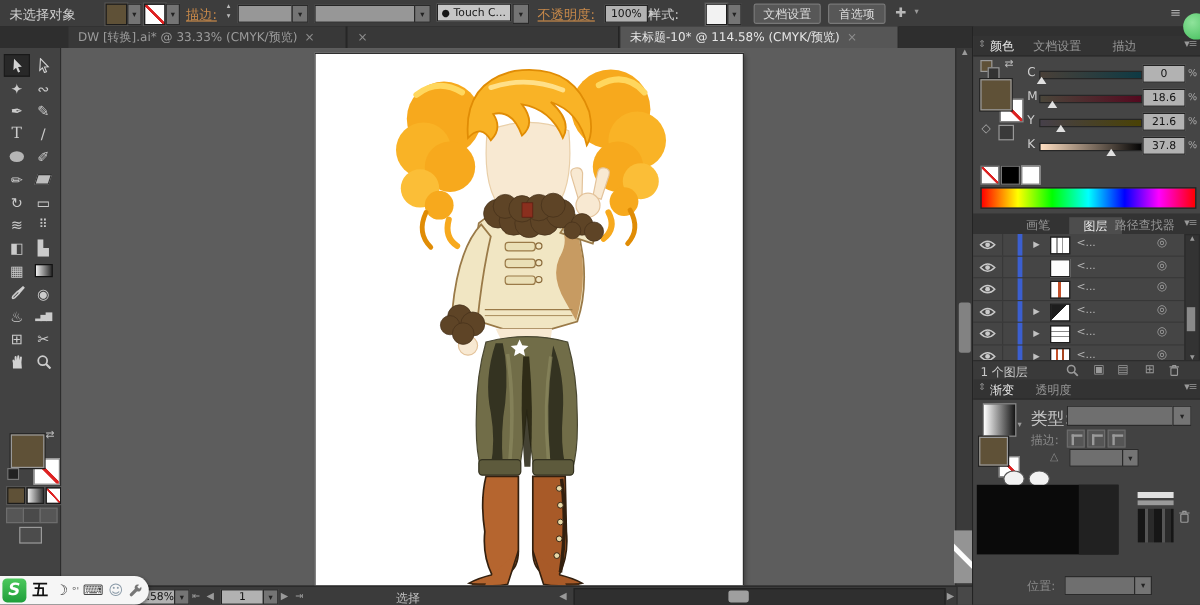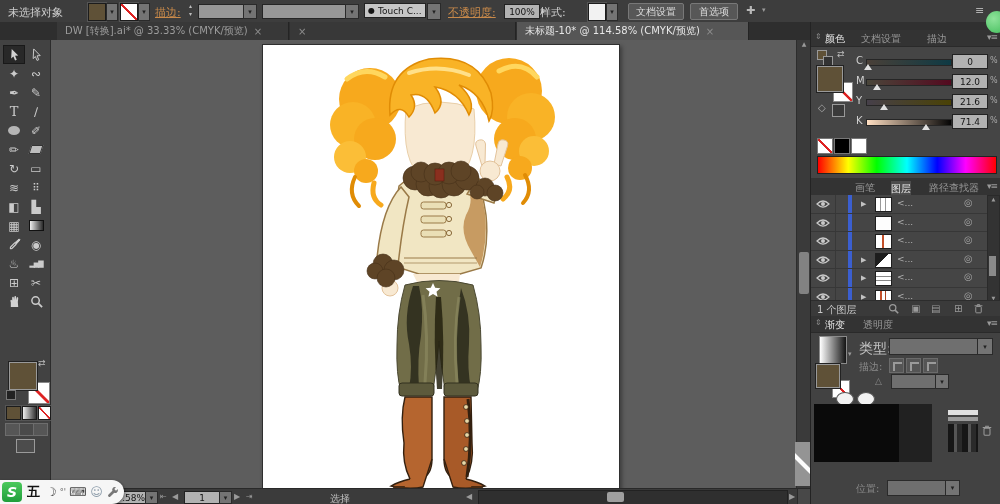--- a/index.html
+++ b/index.html
@@ -413,48 +413,48 @@
         <span class="chlabel">C</span>
         <div class="trk c"></div>
         <div class="sth" style="left:53px"></div>
         <div class="lfld chval">0</div>
         <span class="chpct">%</span>
       </div>
       <div class="ch" style="top:42px">
         <span class="chlabel">M</span>
         <div class="trk m"></div>
         <div class="sth" style="left:62px"></div>
-        <div class="lfld chval">12.0</div>
+        <div class="lfld chval">18.6</div>
         <span class="chpct">%</span>
       </div>
       <div class="ch" style="top:62px">
         <span class="chlabel">Y</span>
         <div class="trk y"></div>
         <div class="sth" style="left:69px"></div>
         <div class="lfld chval">21.6</div>
         <span class="chpct">%</span>
       </div>
       <div class="ch" style="top:82px">
         <span class="chlabel">K</span>
         <div class="trk k"></div>
         <div class="sth" style="left:111px"></div>
-        <div class="lfld chval">71.4</div>
+        <div class="lfld chval">37.8</div>
         <span class="chpct">%</span>
       </div>
 
       <div class="abs none-sw" style="left:6px;top:108px;width:14px;height:14px;border:1px solid #777"></div>
       <div class="abs" style="left:23px;top:108px;width:14px;height:14px;background:#000;border:1px solid #777"></div>
       <div class="abs" style="left:40px;top:108px;width:14px;height:14px;background:#fff;border:1px solid #777"></div>
       <div id="spectrum"></div>
     </div>
 
     <div class="abs panel-tabs" style="left:0;top:156px;width:190px;height:17px">
       <span class="ptab" style="left:6px;top:15px">色板</span>
       <span class="ptab" style="left:44px;top:3px">画笔</span>
-      <span class="ptab on" style="left:80px;top:3px;background:#4d4d4d;padding:1px 0">图层</span>
+      <span class="ptab on" style="left:80px;top:3px;background:#4d4d4d;padding:1px 12px">图层</span>
       <span class="ptab" style="left:118px;top:3px">路径查找器</span>
       <span class="pmenu" style="top:3px">▾≡</span>
     </div>
 
     <div class="abs" style="left:0;top:173px;width:190px;height:105px;background:#434343">
 
       <div class="lrow">
         <svg class="eye" viewBox="0 0 14 10">
             <use href="#i-eye"></use>
           </svg>

